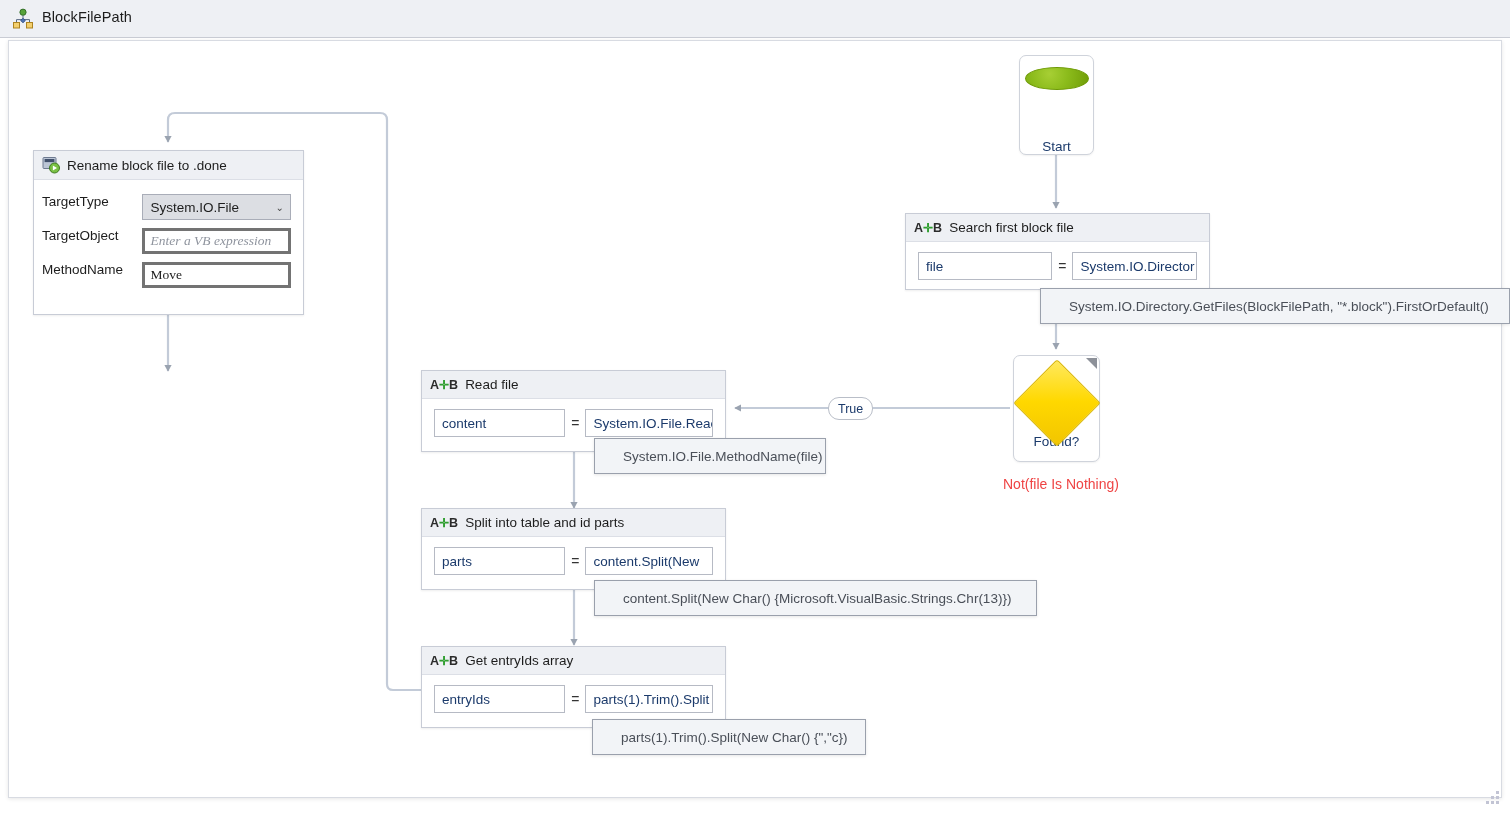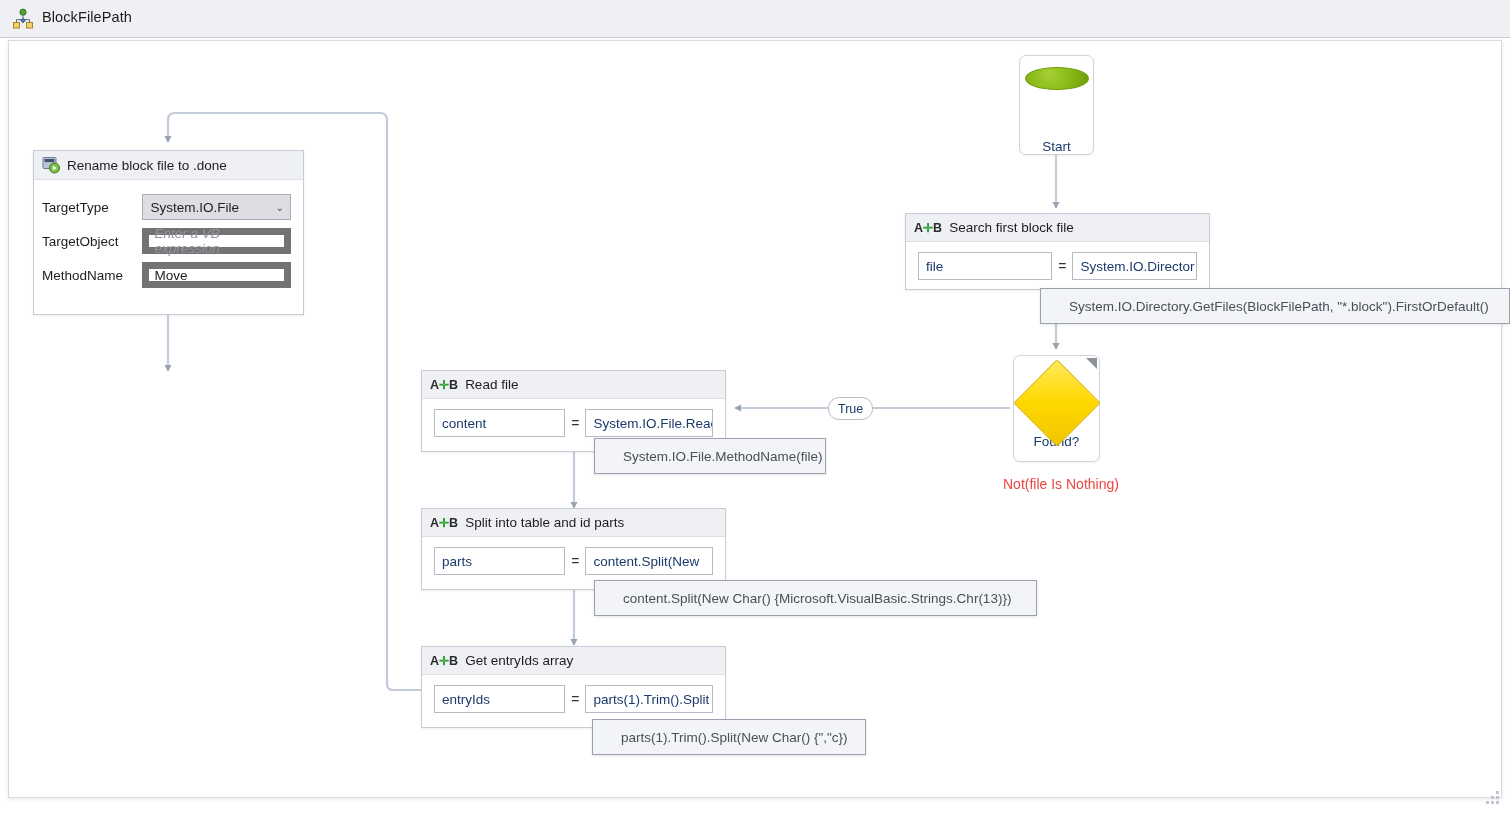--- a/index.html
+++ b/index.html
@@ -119,36 +119,36 @@
     display: flex; align-items: center;
     padding: 0 28px;
     font-size: 13.5px;
     color: #4a4f58;
     white-space: nowrap;
     height: 36px;
     box-shadow: 0 1px 3px rgba(0,0,0,.10);
   }
 
   
-  .prop-row { display:flex; align-items:center; margin-bottom: 8px; }
+  .prop-row { display:flex; margin-bottom: 8px; }
   .prop-lbl { width: 100px; font-size: 13.5px; color: #1d1d1d; }
   .prop-combo {
     width: 150px; height: 26px;
     background: #dcdee3;
     border: 1px solid #a9adb8;
     box-sizing:border-box;
     display:flex; align-items:center; justify-content:space-between;
     padding: 0 6px 0 8px;
     font-size: 13.5px; color:#1d1d1d;
   }
   .prop-input {
     width: 150px; height: 26px;
-    background:#ffffff; border:7px solid #737373; box-sizing:border-box;
+    background:#ffffff; border:3px solid #737373; box-sizing:border-box;
     display:flex; align-items:center; padding: 0 6px;
-    font-size: 13.5px; color:#1d1d1d;
+    font-size: 13.5px; color:#1d1d1d;font-family:Liberation Serif, serif;
   }
   .prop-input.ph { color:#8f949e; font-style: italic; }
   .chev { font-size: 10px; color:#4a4a4a; }
 
   
   .round-node {
     position: absolute;
     background:#ffffff;
     border:1px solid #cfd3db;
     border-radius: 7px;

